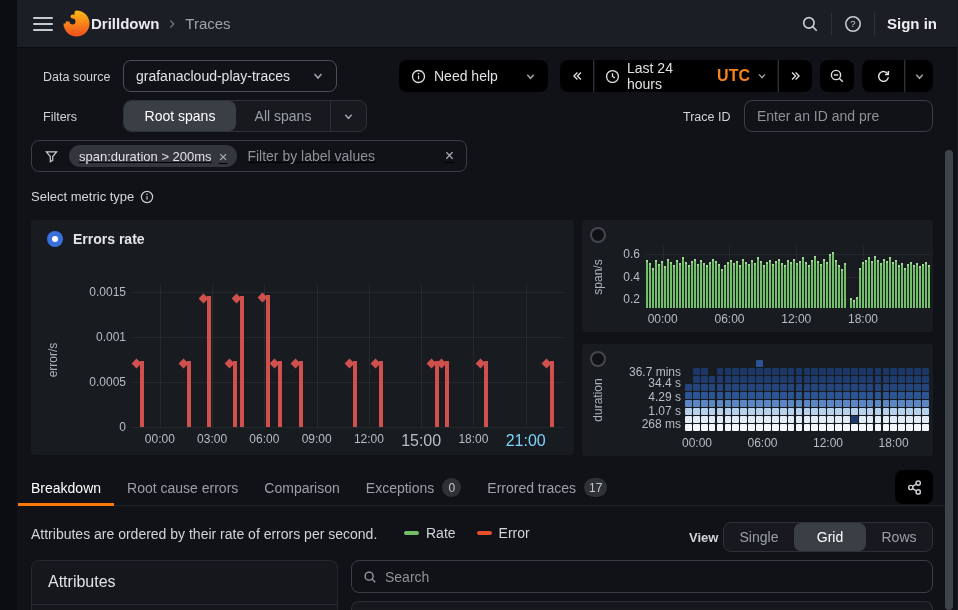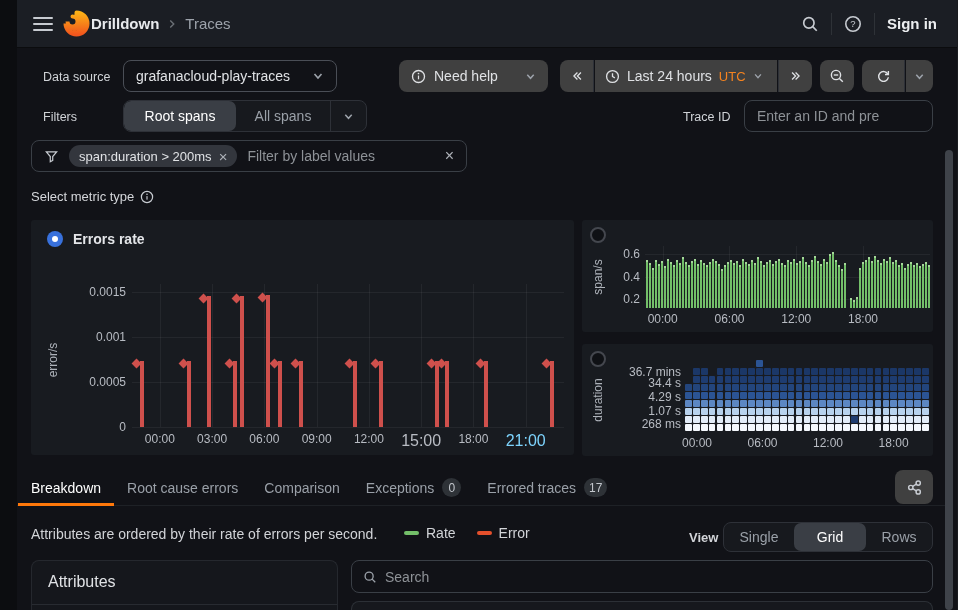--- a/index.html
+++ b/index.html
@@ -13,21 +13,21 @@
   .burger { width:20px; height:14px; margin-left:16px; display:flex; flex-direction:column; justify-content:space-between; cursor:pointer; }
   .burger span { display:block; height:2px; background:#c7cbd1; border-radius:1px; }
   .crumb-app { color:#e8eaed; font-size:15px; font-weight:700; margin-left:10px; }
   .crumb-page { color:#9da3ab; font-size:15px; }
   .nav-right { margin-left:auto; display:flex; align-items:center; color:#c7cbd1; }
   .nav-divider { width:1px; height:22px; background:#2e3237; margin:0 12px; }
   .signin { color:#eceef0; font-size:15px; font-weight:700; margin-right:38px; cursor:pointer; }
 
   .lbl { color:#d0d3d7; font-size:12.5px; font-weight:500; }
 
-  .btn { display:flex; align-items:center; background:#404040; border-radius:8px; color:#dfe1e4; font-size:14px; font-weight:500; cursor:pointer; }
+  .btn { display:flex; align-items:center; background:#000000; border-radius:8px; color:#dfe1e4; font-size:14px; font-weight:500; cursor:pointer; }
   .seg-group { display:flex; align-items:stretch; background:#17191e; border:1px solid #2e3138; border-radius:8px; overflow:hidden; }
   .seg { display:flex; align-items:center; justify-content:center; color:#9aa0a8; font-size:14px; font-weight:500; cursor:pointer; }
   .seg.active { background:#3a3e45; color:#ffffff; border-radius:7px; }
   .seg-div { width:1px; background:#2e3138; }
 
   .input { display:flex; align-items:center; border:1px solid #3a3f46; border-radius:8px; background:transparent; }
   .input input { border:none; outline:none; background:transparent; color:#d8d9da; font-size:14px; width:100%; font-family:inherit; }
   .input input::placeholder { color:#8e9297; }
 
   .pill { display:flex; align-items:center; gap:7px; background:#33363d; border-radius:12px; height:22px; padding:0 10px; color:#e0e2e5; font-size:13px; cursor:pointer; }
@@ -128,21 +128,21 @@
       </svg>
   </div>
   <div class="btn abs" style="left:578px;top:60px;width:182px;height:32px;border-radius:0;padding:0 10px;gap:7px;">
     <span style="color:#dfe1e4;">
       <svg width="15" height="15" viewBox="0 0 16 16">
           <circle cx="8" cy="8" r="6.3" fill="none" stroke="currentColor" stroke-width="1.4"></circle>
           <polyline points="8,4.5 8,8 10.5,9.5" fill="none" stroke="currentColor" stroke-width="1.4"></polyline>
         </svg>
     </span>
     <span>Last 24 hours</span>
-    <span style="color:#f5831f;font-size:13px;font-weight:400;">UTC</span>
+    <span style="color:#f5831f;font-size:16px;font-weight:700;">UTC</span>
     <span style="color:#9da3ab;">
       <svg width="10" height="10" viewBox="0 0 12 12">
           <polyline points="2.5,4 6,8 9.5,4" fill="none" stroke="currentColor" stroke-width="1.6"></polyline>
         </svg>
     </span>
   </div>
   <div class="btn abs" style="left:761px;top:60px;width:34px;height:32px;justify-content:center;border-radius:0 8px 8px 0;border-left:1px solid #2e3138;">
     <svg width="14" height="14" viewBox="0 0 16 16">
         <polyline points="3.5,4 7.5,8 3.5,12" fill="none" stroke="#dfe1e4" stroke-width="1.5"></polyline>
         <polyline points="7.5,4 11.5,8 7.5,12" fill="none" stroke="#dfe1e4" stroke-width="1.5"></polyline>
@@ -176,21 +176,21 @@
       <svg width="11" height="11" viewBox="0 0 12 12">
           <polyline points="2.5,4 6,8 9.5,4" fill="none" stroke="#9da3ab" stroke-width="1.6"></polyline>
         </svg>
     </div>
   </div>
   <span class="lbl abs" style="left:666px;top:110px;">Trace ID</span>
   <div class="input abs" style="left:727px;top:100px;width:189px;height:32px;padding:0 12px;">
     <input type="text" placeholder="Enter an ID and pre" style="">
   </div>
 
-  <div class="input abs" style="left:14px;top:140px;width:436px;height:32px;padding:0 12px;gap:10px;">
+  <div class="input abs" style="left:14px;top:140px;width:436px;height:32px;padding:0 12px;gap:10px;text-decoration:underline;">
     <span style="color:#c7cbd1;">
       <svg width="15" height="15" viewBox="0 0 16 16">
           <path d="M2.5 3h11l-4.2 5v4.2l-2.6 1.3V8z" fill="none" stroke="currentColor" stroke-width="1.3"></path>
         </svg>
     </span>
     <div class="pill">
       <span>span:duration &gt; 200ms</span>
       <span class="xglyph">×</span>
     </div>
     <input type="text" style="flex: 1 1 0%;" placeholder="Filter by label values">

